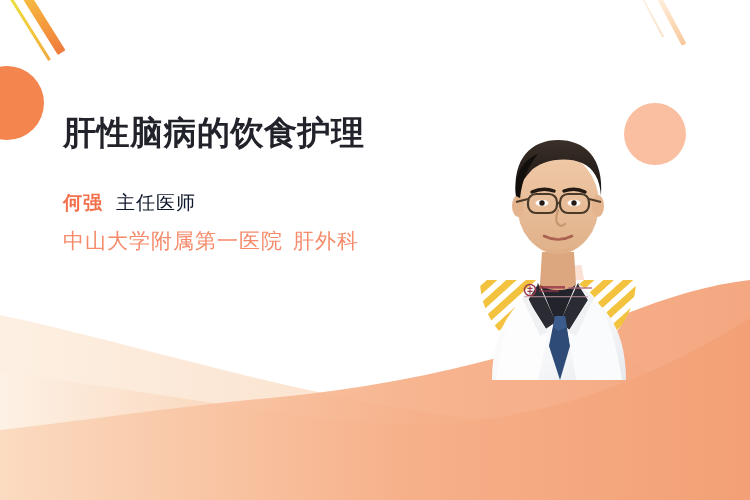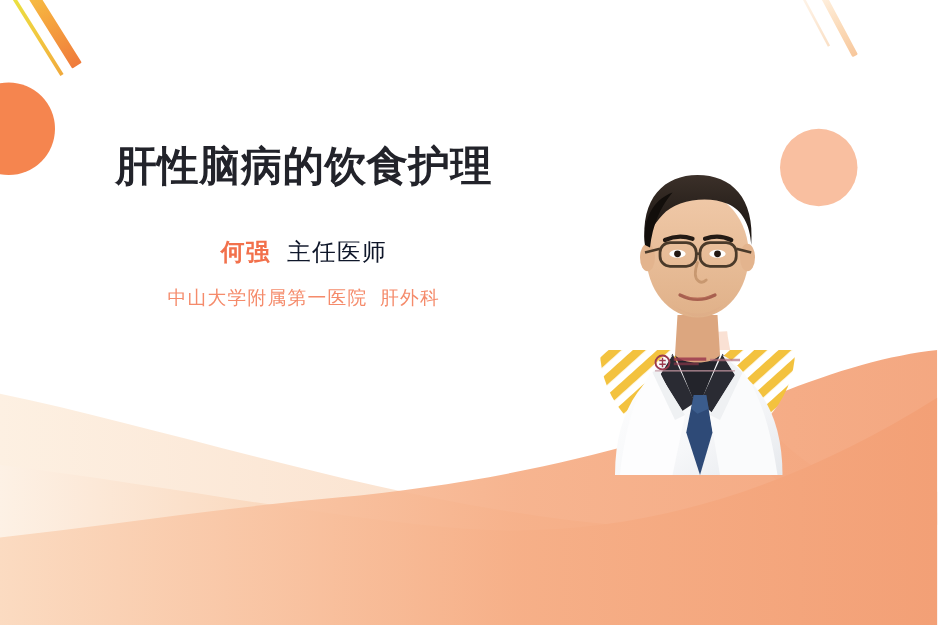--- a/index.html
+++ b/index.html
@@ -8,21 +8,20 @@
     padding: 0;
     background: #ffffff;
   }
   #card {
     position: relative;
     width: 750px;
     height: 500px;
     overflow: hidden;
     background: #ffffff;
     font-family: "DejaVu Sans", "Liberation Sans", sans-serif;
-    text-align: center;
   }
 
   
   .deco { position: absolute; pointer-events: none; }
 
   
   #circle-orange-left {
     left: -30px;
     top: 66px;
     width: 74px;
@@ -150,21 +149,21 @@
     letter-spacing: 1px;
   }
   #doctor-title {
     font-weight: 400;
     color: #0f172a;
     letter-spacing: 1px;
     margin-left: 13px;
   }
   #affiliation {
     margin-top: 19px;
-    font-size: 15px;
+    font-size: 21px;
     line-height: 1.0;
     color: #F58B6B;
     letter-spacing: 1px;
     white-space: nowrap;
   }
   #department { margin-left: 10px; }
 </style>
 </head>
 <body>
 

